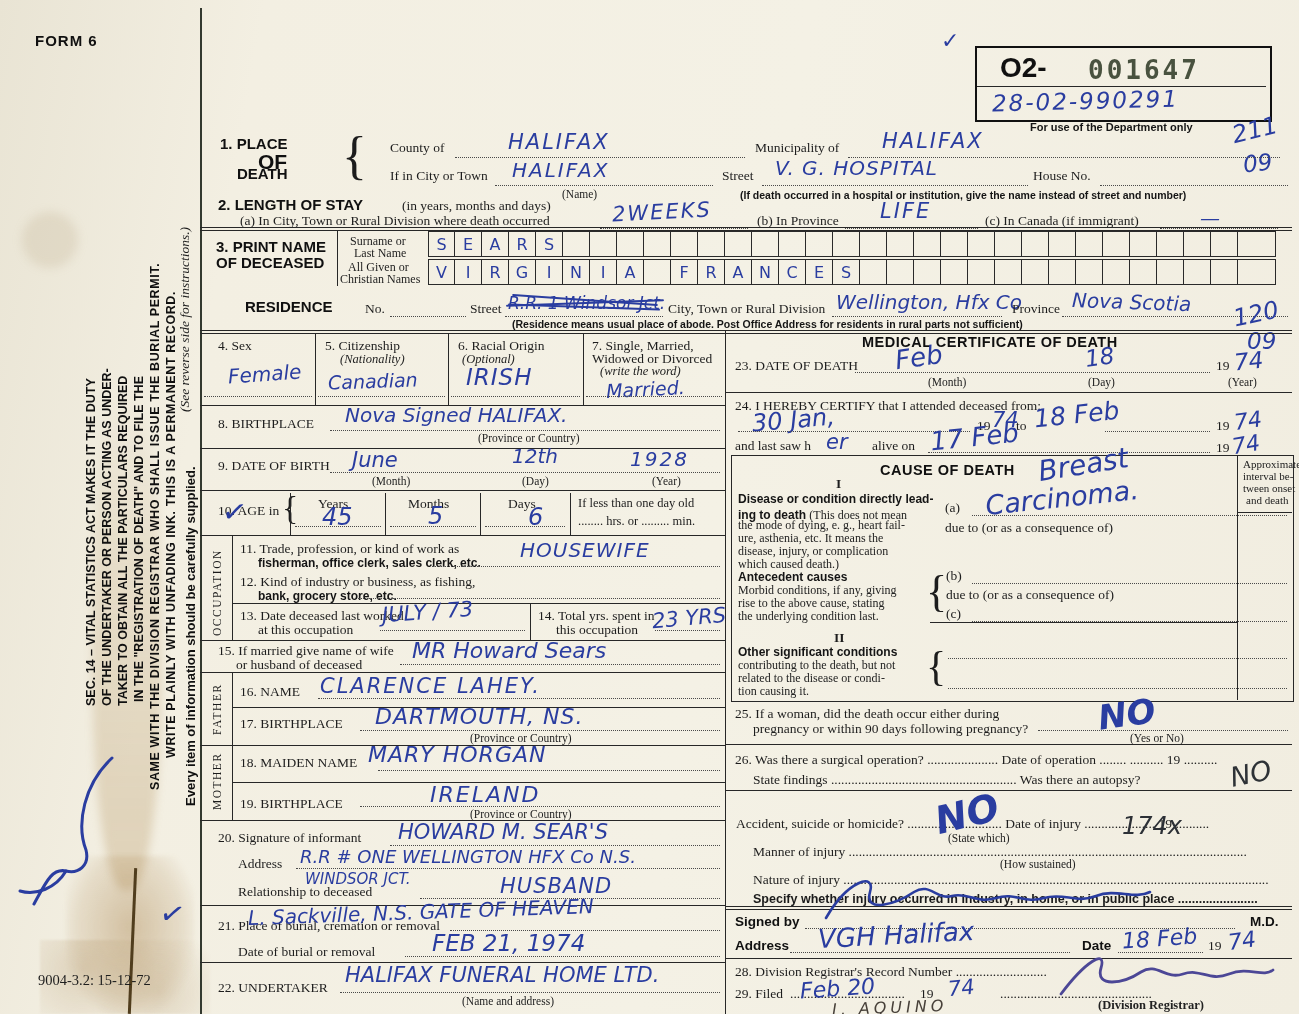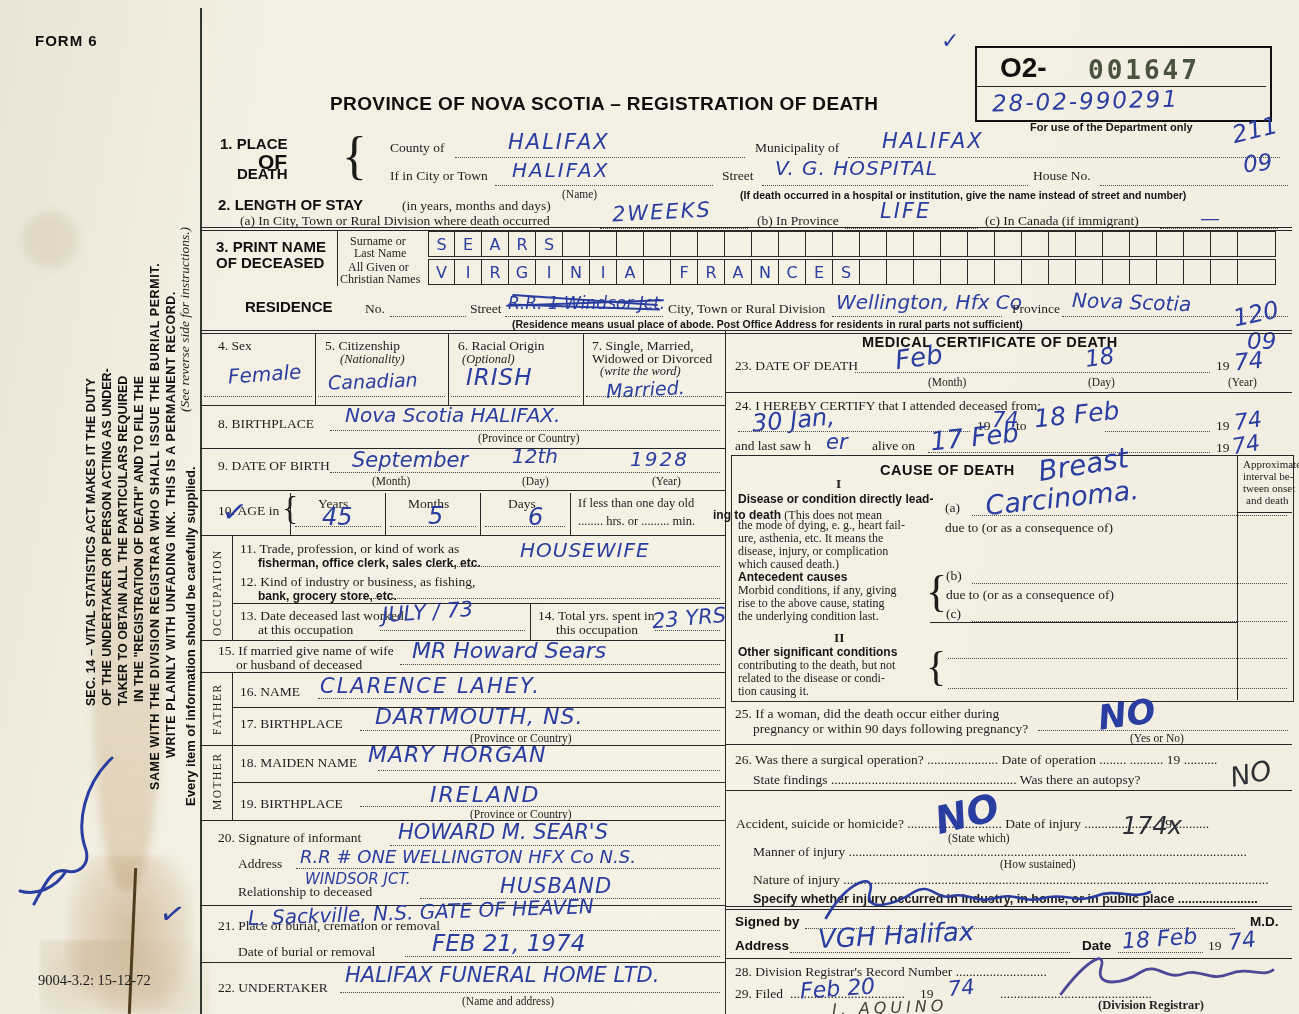--- a/index.html
+++ b/index.html
@@ -61,21 +61,20 @@
   <div class="a hw" style="left:941px;top:28px;font-size:22px;">✓</div>
   <div class="a" style="left:975px;top:46px;width:293px;height:72px;border:2.2px solid #111;"></div>
   <div class="a hr" style="left:977px;top:86px;width:289px;"></div>
   <div class="a sb" style="left:1000px;top:52px;font-size:28px;">O2-</div>
   <div class="a" style="left:1088px;top:55px;font-family:'DejaVu Sans Mono',monospace;font-weight:700;font-size:26px;color:#49523f;letter-spacing:3px;">001647</div>
   <div class="a hw" style="left:992px;top:88px;font-size:23px;letter-spacing:2px;transform:rotate(-1.5deg);">28-02-990291</div>
   <div class="a hb" style="left:1030px;top:121px;font-size:11px;">For use of the Department only</div>
   <div class="a hw" style="left:1232px;top:116px;font-size:24px;transform:rotate(-14deg);">211</div>
   <div class="a hw" style="left:1243px;top:150px;font-size:23px;transform:rotate(-6deg);">09</div>
 
-  <div class="a sb" style="left:330px;top:93px;width:530px;text-align:center;font-size:19px;letter-spacing:0.4px;">PROVINCE OF NOVA SCOTIA – REGISTRATION OF DEATH</div>
 
   <div class="a sb" style="left:220px;top:135px;font-size:15px;">1. PLACE</div>
   <div class="a sb" style="left:258px;top:150px;font-size:21px;">OF</div>
   <div class="a sb" style="left:237px;top:165px;font-size:15px;">DEATH</div>
   <div class="a brace" style="left:342px;top:126px;font-size:52px;font-weight:300;">{</div>
 
   <div class="a sl" style="left:390px;top:140px;">County of</div>
   <div class="a ld" style="left:455px;top:157px;width:290px;"></div>
   <div class="a hw" style="left:508px;top:130px;font-size:21px;letter-spacing:2px;">HALIFAX</div>
   <div class="a sl" style="left:755px;top:140px;">Municipality of</div>
@@ -223,27 +222,27 @@
   <div class="a hw" style="left:466px;top:364px;font-size:23px;letter-spacing:1px;">IRISH</div>
   <div class="a ld" style="left:451px;top:396px;width:129px;"></div>
   <div class="a sl" style="left:592px;top:338px;">7. Single, Married,</div>
   <div class="a sl" style="left:592px;top:351px;">Widowed or Divorced</div>
   <div class="a hs" style="left:600px;top:364px;font-style:italic;font-size:12.5px;">(write the word)</div>
   <div class="a hw" style="left:606px;top:378px;font-size:19px;transform:rotate(-3deg);">Married.</div>
   <div class="a ld" style="left:586px;top:396px;width:136px;"></div>
   <div class="a hr" style="left:200px;top:405px;width:525px;"></div>
 
   <div class="a sl" style="left:218px;top:416px;">8. BIRTHPLACE</div>
-  <div class="a hw" style="left:345px;top:403px;font-size:20px;">Nova Scotia   HALIFAX.</div>
+  <div class="a hw" style="left:345px;top:403px;font-size:20px;">Nova Signed   HALIFAX.</div>
   <div class="a ld" style="left:330px;top:430px;width:390px;"></div>
   <div class="a hs" style="left:478px;top:432px;">(Province or Country)</div>
   <div class="a hr" style="left:200px;top:448px;width:525px;"></div>
 
   <div class="a sl" style="left:218px;top:458px;">9. DATE OF BIRTH</div>
-  <div class="a hw" style="left:352px;top:448px;font-size:21px;">September</div>
+  <div class="a hw" style="left:352px;top:448px;font-size:21px;">June</div>
   <div class="a hw" style="left:512px;top:444px;font-size:20px;">12th</div>
   <div class="a hw" style="left:630px;top:447px;font-size:20px;letter-spacing:2px;">1928</div>
   <div class="a ld" style="left:330px;top:472px;width:390px;"></div>
   <div class="a hs" style="left:372px;top:475px;">(Month)</div>
   <div class="a hs" style="left:522px;top:475px;">(Day)</div>
   <div class="a hs" style="left:652px;top:475px;">(Year)</div>
   <div class="a hr" style="left:200px;top:490px;width:525px;"></div>
 
   <div class="a sl" style="left:218px;top:503px;">10. AGE in</div>
   <div class="a hw" style="left:222px;top:494px;font-size:30px;transform:rotate(8deg);">✓</div>
@@ -380,21 +379,21 @@
   <div class="a sb" style="left:880px;top:462px;font-size:14.5px;letter-spacing:0.5px;">CAUSE OF DEATH</div>
   <div class="a hw" style="left:1038px;top:448px;font-size:28px;transform:rotate(-9deg);">Breast</div>
   <div class="a hw" style="left:985px;top:482px;font-size:27px;transform:rotate(-6deg);">Carcinoma.</div>
   <div class="a hs" style="left:1243px;top:458px;font-size:11px;">Approximate</div>
   <div class="a hs" style="left:1243px;top:470px;font-size:11px;">interval be-</div>
   <div class="a hs" style="left:1243px;top:482px;font-size:11px;">tween onset</div>
   <div class="a hs" style="left:1246px;top:494px;font-size:11px;">and death</div>
 
   <div class="a sl" style="left:836px;top:476px;font-weight:bold;">I</div>
   <div class="a hb" style="left:738px;top:492px;font-size:12px;">Disease or condition directly lead-</div>
-  <div class="a" style="left:713px;top:505px;white-space:nowrap;">
+  <div class="a" style="left:738px;top:505px;white-space:nowrap;">
     <span class="hb" style="font-size:12px;">ing to death </span><span class="hs" style="font-size:12px;">(This does not mean</span>
   </div>
   <div class="a hs" style="left:738px;top:518px;font-size:12px;">the mode of dying, e. g., heart fail-</div>
   <div class="a hs" style="left:738px;top:531px;font-size:12px;">ure, asthenia, etc. It means the</div>
   <div class="a hs" style="left:738px;top:544px;font-size:12px;">disease, injury, or complication</div>
   <div class="a hs" style="left:738px;top:557px;font-size:12px;">which caused death.)</div>
   <div class="a sl" style="left:945px;top:500px;">(a)</div>
   <div class="a ld" style="left:972px;top:515px;width:315px;"></div>
   <div class="a sl" style="left:945px;top:520px;">due to (or as a consequence of)</div>
 

